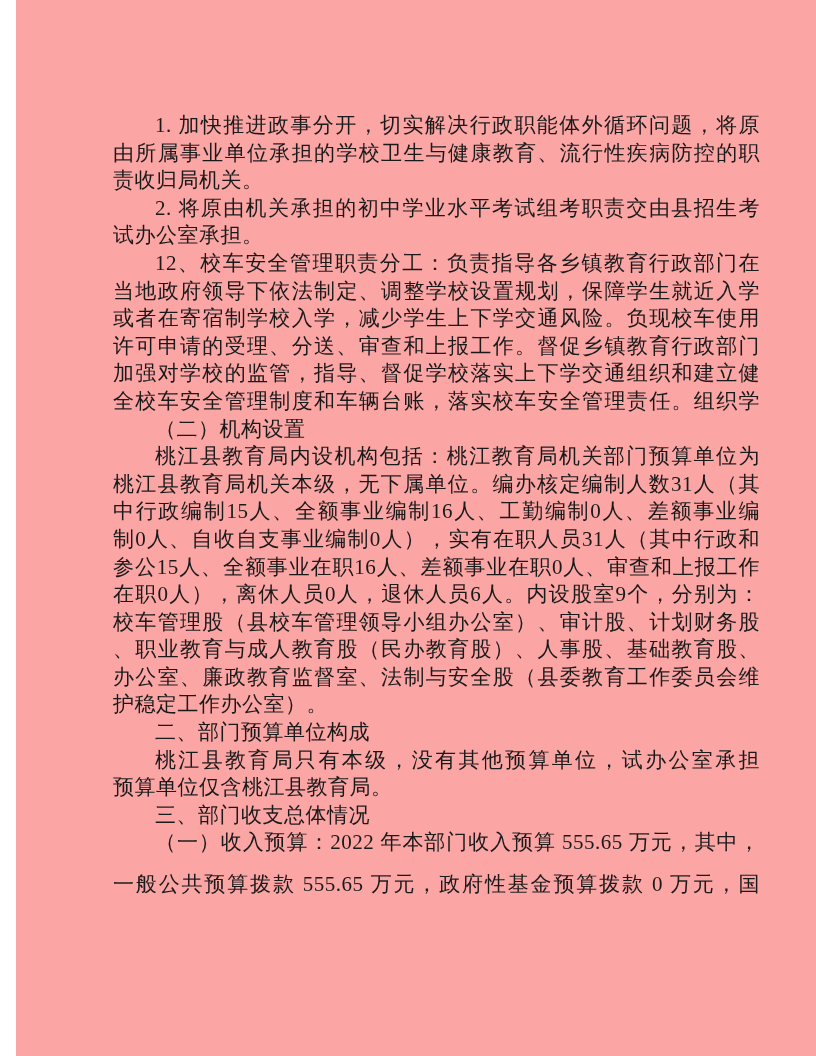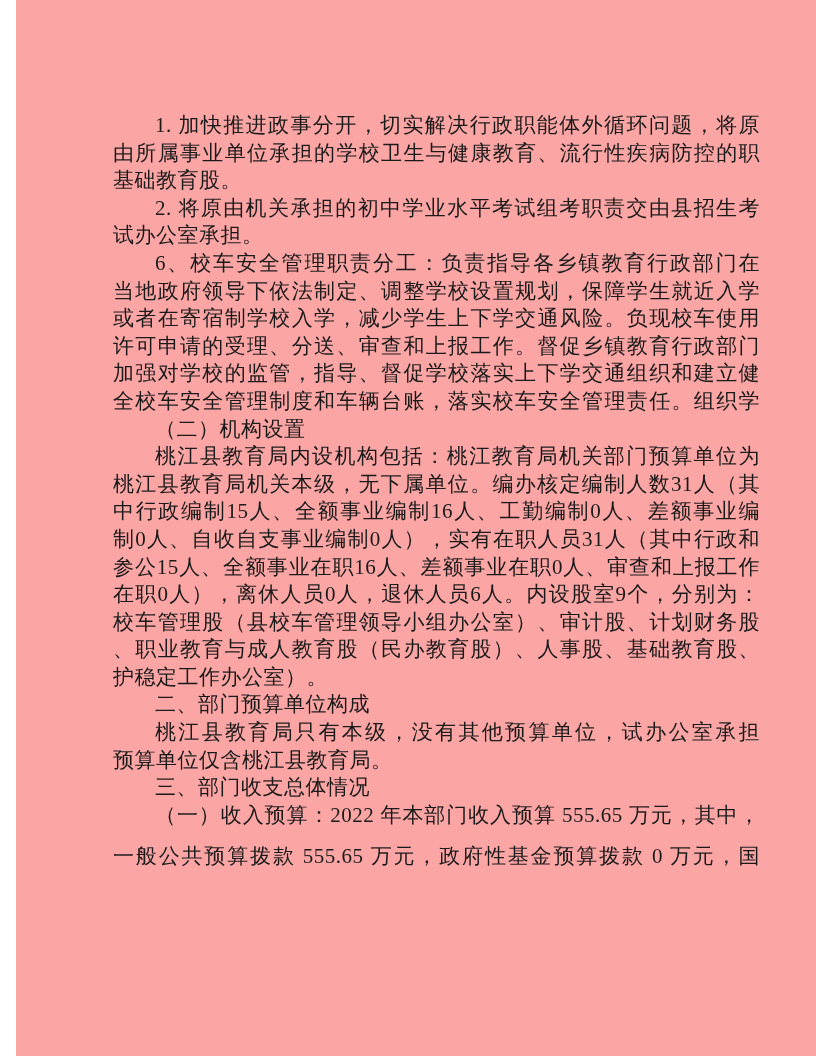--- a/index.html
+++ b/index.html
@@ -47,38 +47,39 @@
     margin-top: 14px;
   }
 </style>
 </head>
 <body>
 
 <div class="page">
   <div class="text-block">
       <div class="line fill indent">1. 加快推进政事分开，切实解决行政职能体外循环问题，将原</div>
       <div class="line fill">由所属事业单位承担的学校卫生与健康教育、流行性疾病防控的职</div>
-      <div class="line">基础教育股。</div>
+      <div class="line">责收归局机关。</div>
       <div class="line fill indent">2. 将原由机关承担的初中学业水平考试组考职责交由县招生考</div>
       <div class="line">试办公室承担。</div>
-      <div class="line fill indent">6、校车安全管理职责分工：负责指导各乡镇教育行政部门在</div>
+      <div class="line fill indent">12、校车安全管理职责分工：负责指导各乡镇教育行政部门在</div>
       <div class="line fill">当地政府领导下依法制定、调整学校设置规划，保障学生就近入学</div>
       <div class="line fill">或者在寄宿制学校入学，减少学生上下学交通风险。负现校车使用</div>
       <div class="line fill">许可申请的受理、分送、审查和上报工作。督促乡镇教育行政部门</div>
       <div class="line fill">加强对学校的监管，指导、督促学校落实上下学交通组织和建立健</div>
       <div class="line fill">全校车安全管理制度和车辆台账，落实校车安全管理责任。组织学</div>
       <div class="line indent">（二）机构设置</div>
       <div class="line fill indent">桃江县教育局内设机构包括：桃江教育局机关部门预算单位为</div>
       <div class="line fill">桃江县教育局机关本级，无下属单位。编办核定编制人数31人（其</div>
       <div class="line fill">中行政编制15人、全额事业编制16人、工勤编制0人、差额事业编</div>
       <div class="line fill">制0人、自收自支事业编制0人），实有在职人员31人（其中行政和</div>
       <div class="line fill">参公15人、全额事业在职16人、差额事业在职0人、审查和上报工作</div>
       <div class="line fill">在职0人），离休人员0人，退休人员6人。内设股室9个，分别为：</div>
       <div class="line fill">校车管理股（县校车管理领导小组办公室）、审计股、计划财务股</div>
       <div class="line fill">、职业教育与成人教育股（民办教育股）、人事股、基础教育股、</div>
+      <div class="line fill">办公室、廉政教育监督室、法制与安全股（县委教育工作委员会维</div>
       <div class="line">护稳定工作办公室）。</div>
       <div class="line indent">二、部门预算单位构成</div>
       <div class="line fill indent">桃江县教育局只有本级，没有其他预算单位，试办公室承担</div>
       <div class="line">预算单位仅含桃江县教育局。</div>
       <div class="line indent">三、部门收支总体情况</div>
       <div class="line fill indent">（一）收入预算：2022 年本部门收入预算 555.65 万元，其中，</div>
       <div class="line fill gap">一般公共预算拨款 555.65 万元，政府性基金预算拨款 0 万元，国</div>
     </div>
 </div>
 

